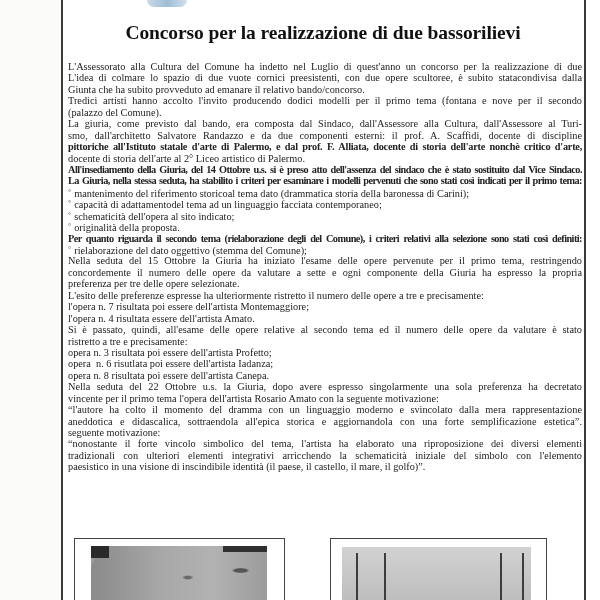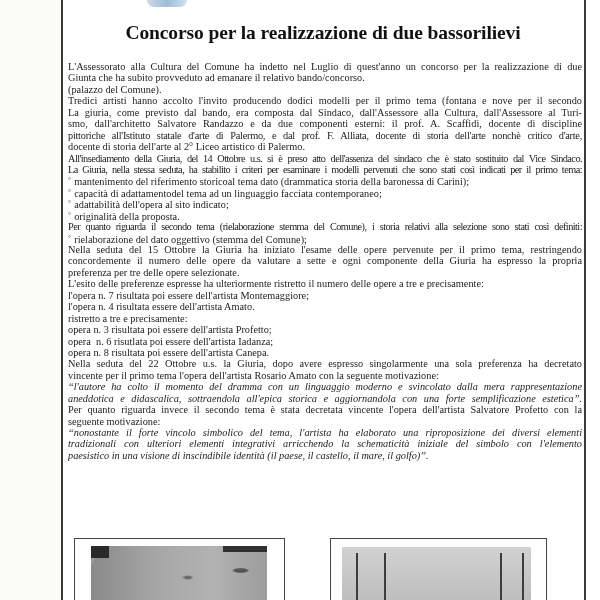--- a/index.html
+++ b/index.html
@@ -28,22 +28,22 @@
     position:absolute; left:62px; top:22px; width:522px; text-align:center;
     font-family:"Liberation Serif", serif; font-weight:bold; font-size:19.5px;
     letter-spacing:-0.1px; color:#111;
   }
   .body-text {
     position:absolute; left:68px; top:61px; width:514px;
     font-size:10.3px; line-height:11.45px; color:#222;
   }
   .line { white-space:nowrap; display:block; height:11.45px; }
   .just { text-align:justify; text-align-last:justify; white-space:normal; overflow:hidden; }
-  .it { font-style:italic; }
-  .cond { letter-spacing:-0.25px; }
+  .it { }
+  .cond { letter-spacing:-0.25px;font-weight:bold; }
   .bullet { font-size:8px; vertical-align:2px; margin-right:3px; color:#555; }
   .photo-box {
     position:absolute; top:538px; height:70px; background:#fff;
     border:1px solid #444;
   }
   .photo-left { left:74px; width:209px; }
   .photo-right { left:330px; width:215px; }
   .relief-left {
     position:absolute; left:16px; top:7px; width:176px; height:70px;
     background:
@@ -65,59 +65,60 @@
 
 <div class="scan-left-margin"></div>
 <div class="frame-line-left"></div>
 <div class="frame-line-right"></div>
 <div class="logo"></div>
 
 <h1 class="title" style="margin:0;">Concorso per la realizzazione di due bassorilievi</h1>
 
 <div class="body-text">
   <span class="line just">L'Assessorato alla Cultura del Comune ha indetto nel Luglio di quest'anno un concorso per la realizzazione di due</span>
+  <span class="line just">L'idea di colmare lo spazio di due vuote cornici preesistenti, con due opere scultoree, è subito statacondivisa dalla</span>
   <span class="line">Giunta che ha subito provveduto ad emanare il relativo bando/concorso.</span>
+  <span class="line just">Tredici artisti hanno accolto l'invito producendo dodici modelli per il primo tema (fontana e nove per il secondo</span>
   <span class="line">(palazzo del Comune).</span>
-  <span class="line just">Tredici artisti hanno accolto l'invito producendo dodici modelli per il primo tema (fontana e nove per il secondo</span>
   <span class="line just">La giuria, come previsto dal bando, era composta dal Sindaco, dall'Assessore alla Cultura, dall'Assessore al Turi-</span>
   <span class="line just">smo, dall'architetto Salvatore Randazzo e da due componenti esterni: il prof. A. Scaffidi, docente di discipline</span>
   <span class="line just cond">pittoriche all'Istituto statale d'arte di Palermo, e dal prof. F. Alliata, docente di storia dell'arte nonchè critico d'arte,</span>
   <span class="line">docente di storia dell'arte al 2° Liceo artistico di Palermo.</span>
   <span class="line just cond" style="letter-spacing:-0.55px">All'insediamento della Giuria, del 14 Ottobre u.s. si è preso atto dell'assenza del sindaco che è stato sostituito dal Vice Sindaco.</span>
   <span class="line just cond" style="letter-spacing:-0.55px">La Giuria, nella stessa seduta, ha stabilito i criteri per esaminare i modelli pervenuti che sono stati così indicati per il primo tema:</span>
 
   <span class="line"><span class="bullet">°</span><span>mantenimento del riferimento storicoal tema dato (drammatica storia della baronessa di Carini);</span></span>
   <span class="line"><span class="bullet">°</span><span>capacità di adattamentodel tema ad un linguaggio facciata contemporaneo;</span></span>
-  <span class="line"><span class="bullet">°</span><span>adattabilità dell'opera al sito indicato;</span></span>
+  <span class="line"><span class="bullet">°</span><span>schematicità dell'opera al sito indicato;</span></span>
   <span class="line"><span class="bullet">°</span><span>originalità della proposta.</span></span>
 
-  <span class="line just cond" style="letter-spacing:-0.55px">Per quanto riguarda il secondo tema (rielaborazione stemma del Comune), i storia relativi alla selezione sono stati così definiti:</span>
+  <span class="line just cond" style="letter-spacing:-0.55px">Per quanto riguarda il secondo tema (rielaborazione degli del Comune), i criteri relativi alla selezione sono stati così definiti:</span>
   <span class="line"><span class="bullet">°</span><span>rielaborazione del dato oggettivo (stemma del Comune);</span></span>
 
   <span class="line just">Nella seduta del 15 Ottobre la Giuria ha iniziato l'esame delle opere pervenute per il primo tema, restringendo</span>
   <span class="line just">concordemente il numero delle opere da valutare a sette e ogni componente della Giuria ha espresso la propria</span>
   <span class="line">preferenza per tre delle opere selezionate.</span>
   <span class="line">L'esito delle preferenze espresse ha ulteriormente ristretto il numero delle opere a tre e precisamente:</span>
 
   <span class="line">l'opera n. 7 risultata poi essere dell'artista Montemaggiore;</span>
   <span class="line">l'opera n. 4 risultata essere dell'artista Amato.</span>
 
+  <span class="line just">Si è passato, quindi, all'esame delle opere relative al secondo tema ed il numero delle opere da valutare è stato</span>
   <span class="line">ristretto a tre e precisamente:</span>
 
   <span class="line">opera n. 3 risultata poi essere dell'artista Profetto;</span>
   <span class="line" style="white-space:pre">opera  n. 6 risutlata poi essere dell'artista Iadanza;</span>
   <span class="line">opera n. 8 risultata poi essere dell'artista Canepa.</span>
 
   <span class="line just">Nella seduta del 22 Ottobre u.s. la Giuria, dopo avere espresso singolarmente una sola preferenza ha decretato</span>
   <span class="line">vincente per il primo tema l'opera dell'artista Rosario Amato con la seguente motivazione:</span>
 
   <span class="line just it">“l'autore ha colto il momento del dramma con un linguaggio moderno e svincolato dalla mera rappresentazione</span>
   <span class="line just it">aneddotica e didascalica, sottraendola all'epica storica e aggiornandola con una forte semplificazione estetica”.</span>
 
-  <span class="line just">Per quanto riguarda invece il secondo tema è stata decretata vincente l'opera dell'artista Salvatore Profetto con la</span>
   <span class="line">seguente motivazione:</span>
 
   <span class="line just it">“nonostante il forte vincolo simbolico del tema, l'artista ha elaborato una riproposizione dei diversi elementi</span>
   <span class="line just it">tradizionali con ulteriori elementi integrativi arricchendo la schematicità iniziale del simbolo con l'elemento</span>
   <span class="line it">paesistico in una visione di inscindibile identità (il paese, il castello, il mare, il golfo)”.</span>
 </div>
 
 <div class="photo-box photo-left">
   <div class="relief-left">
     <div class="dark-corner-l"></div>

